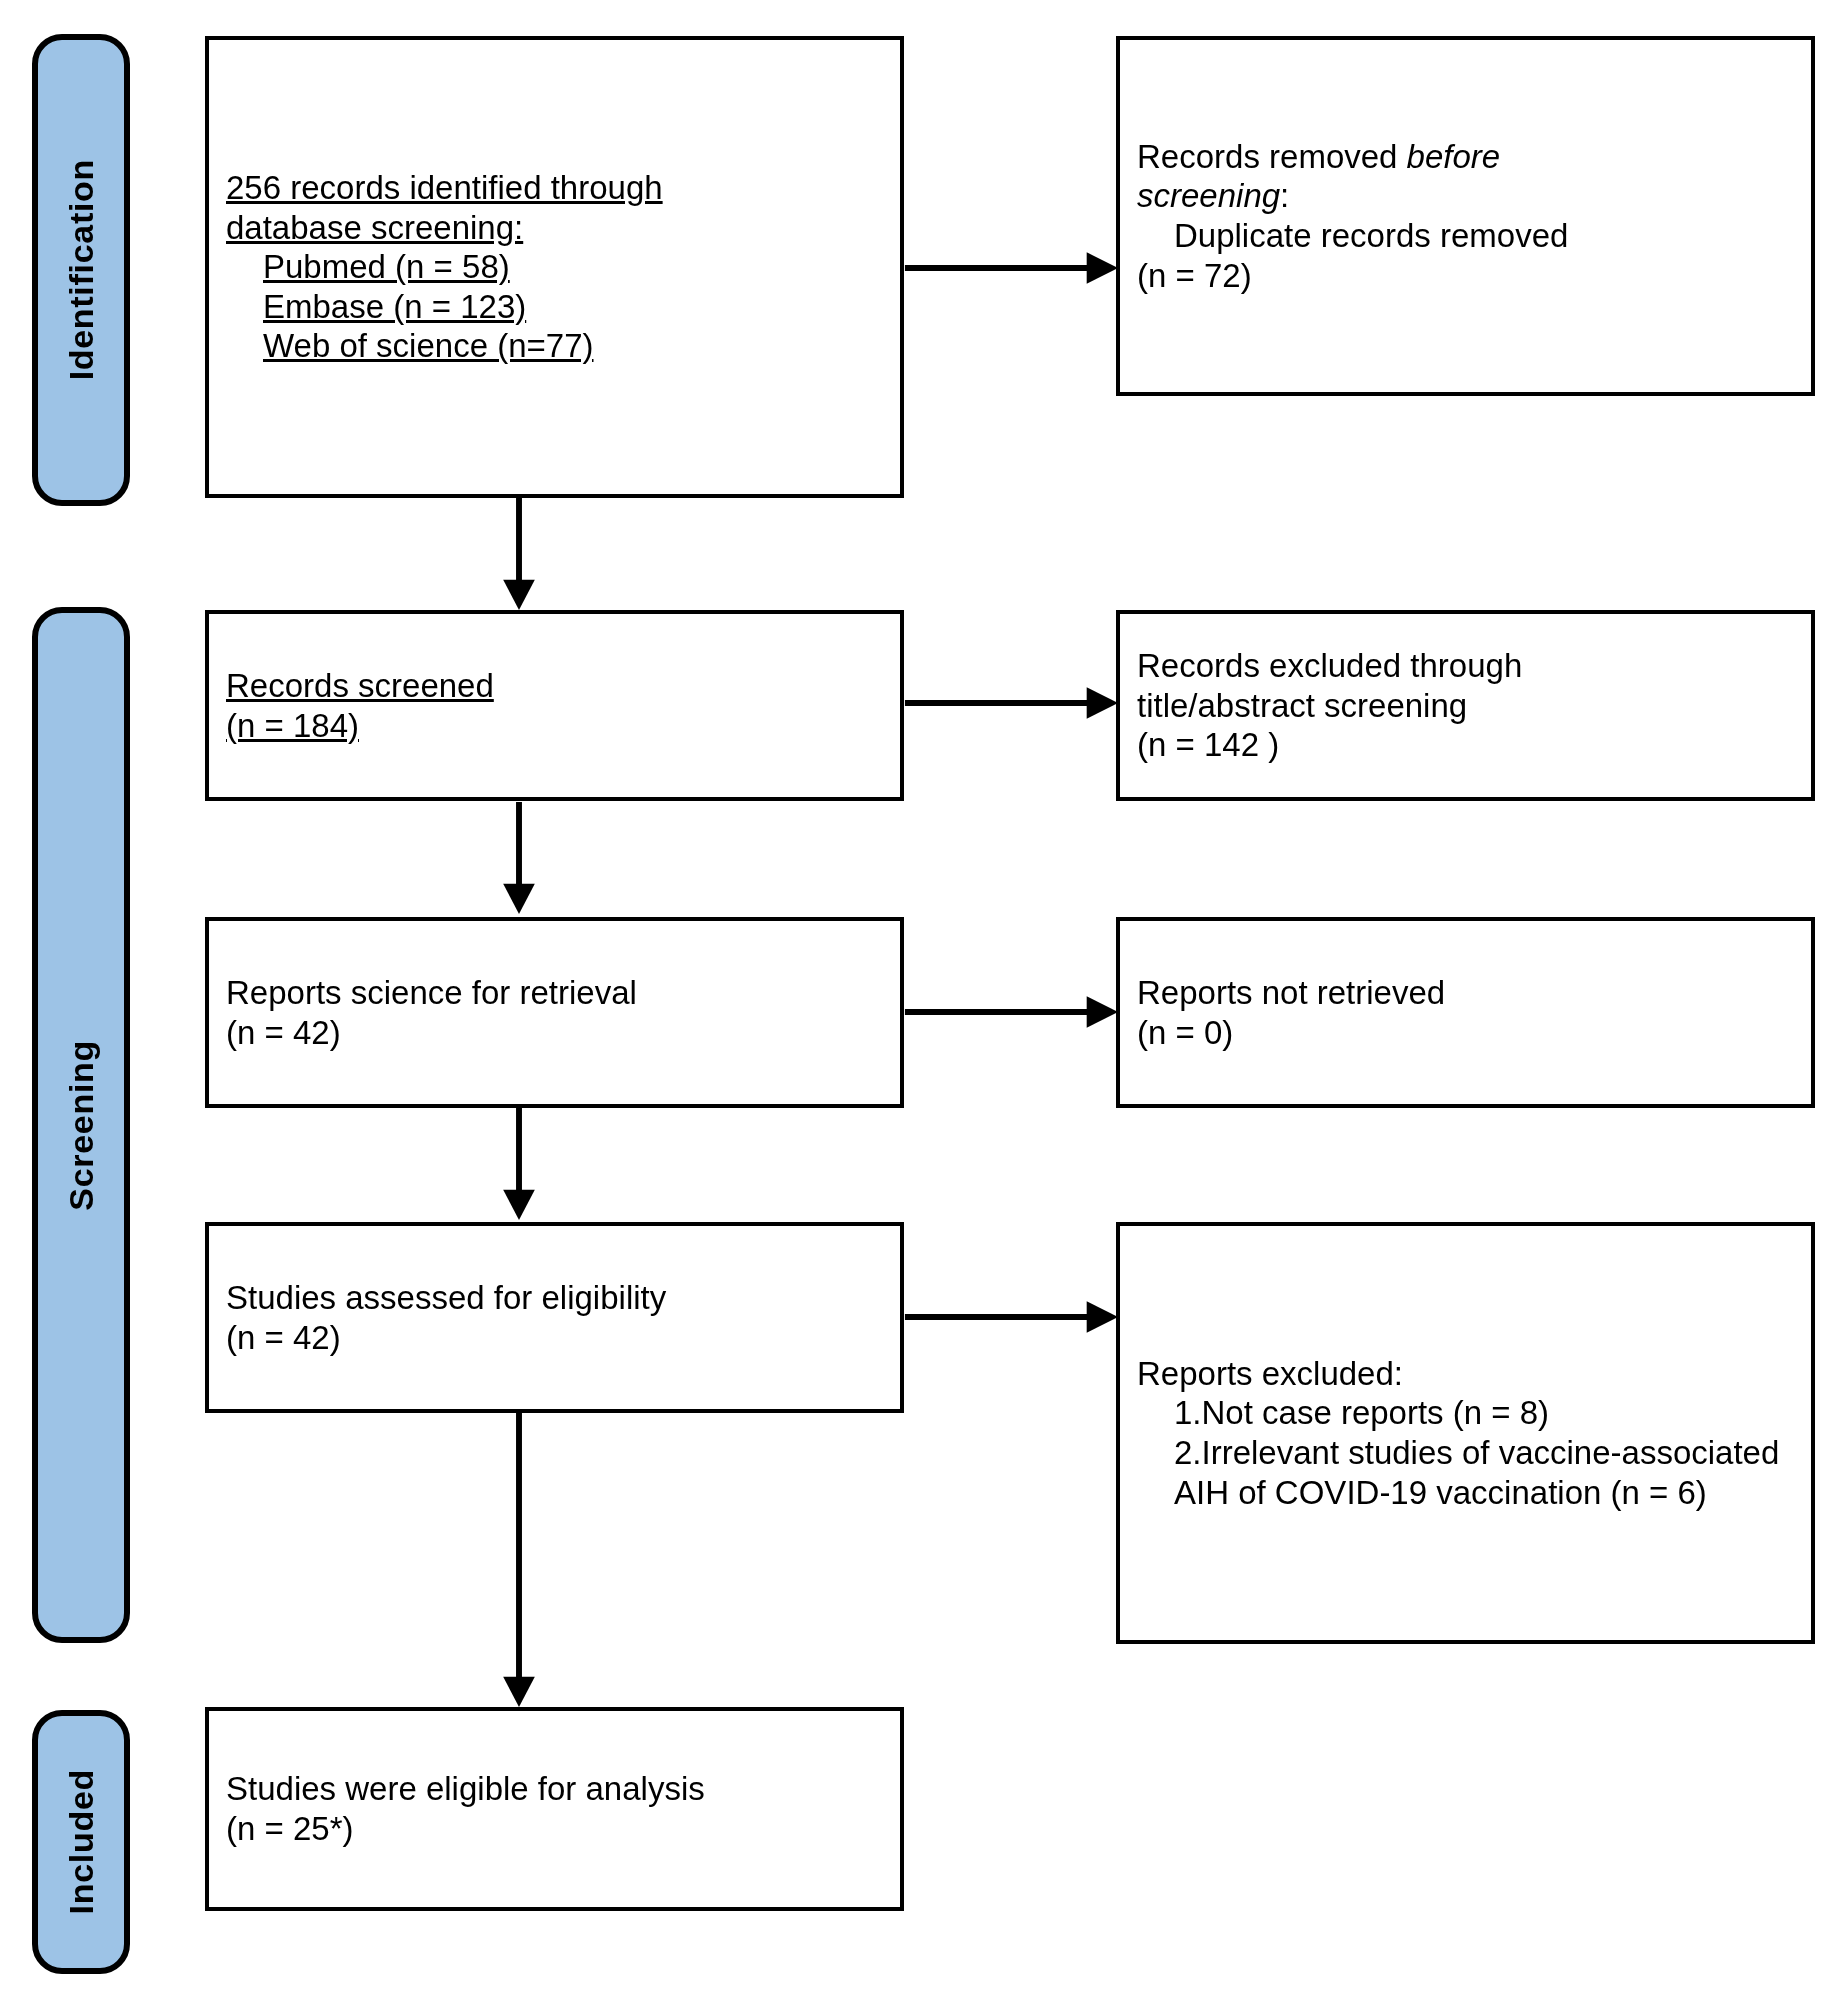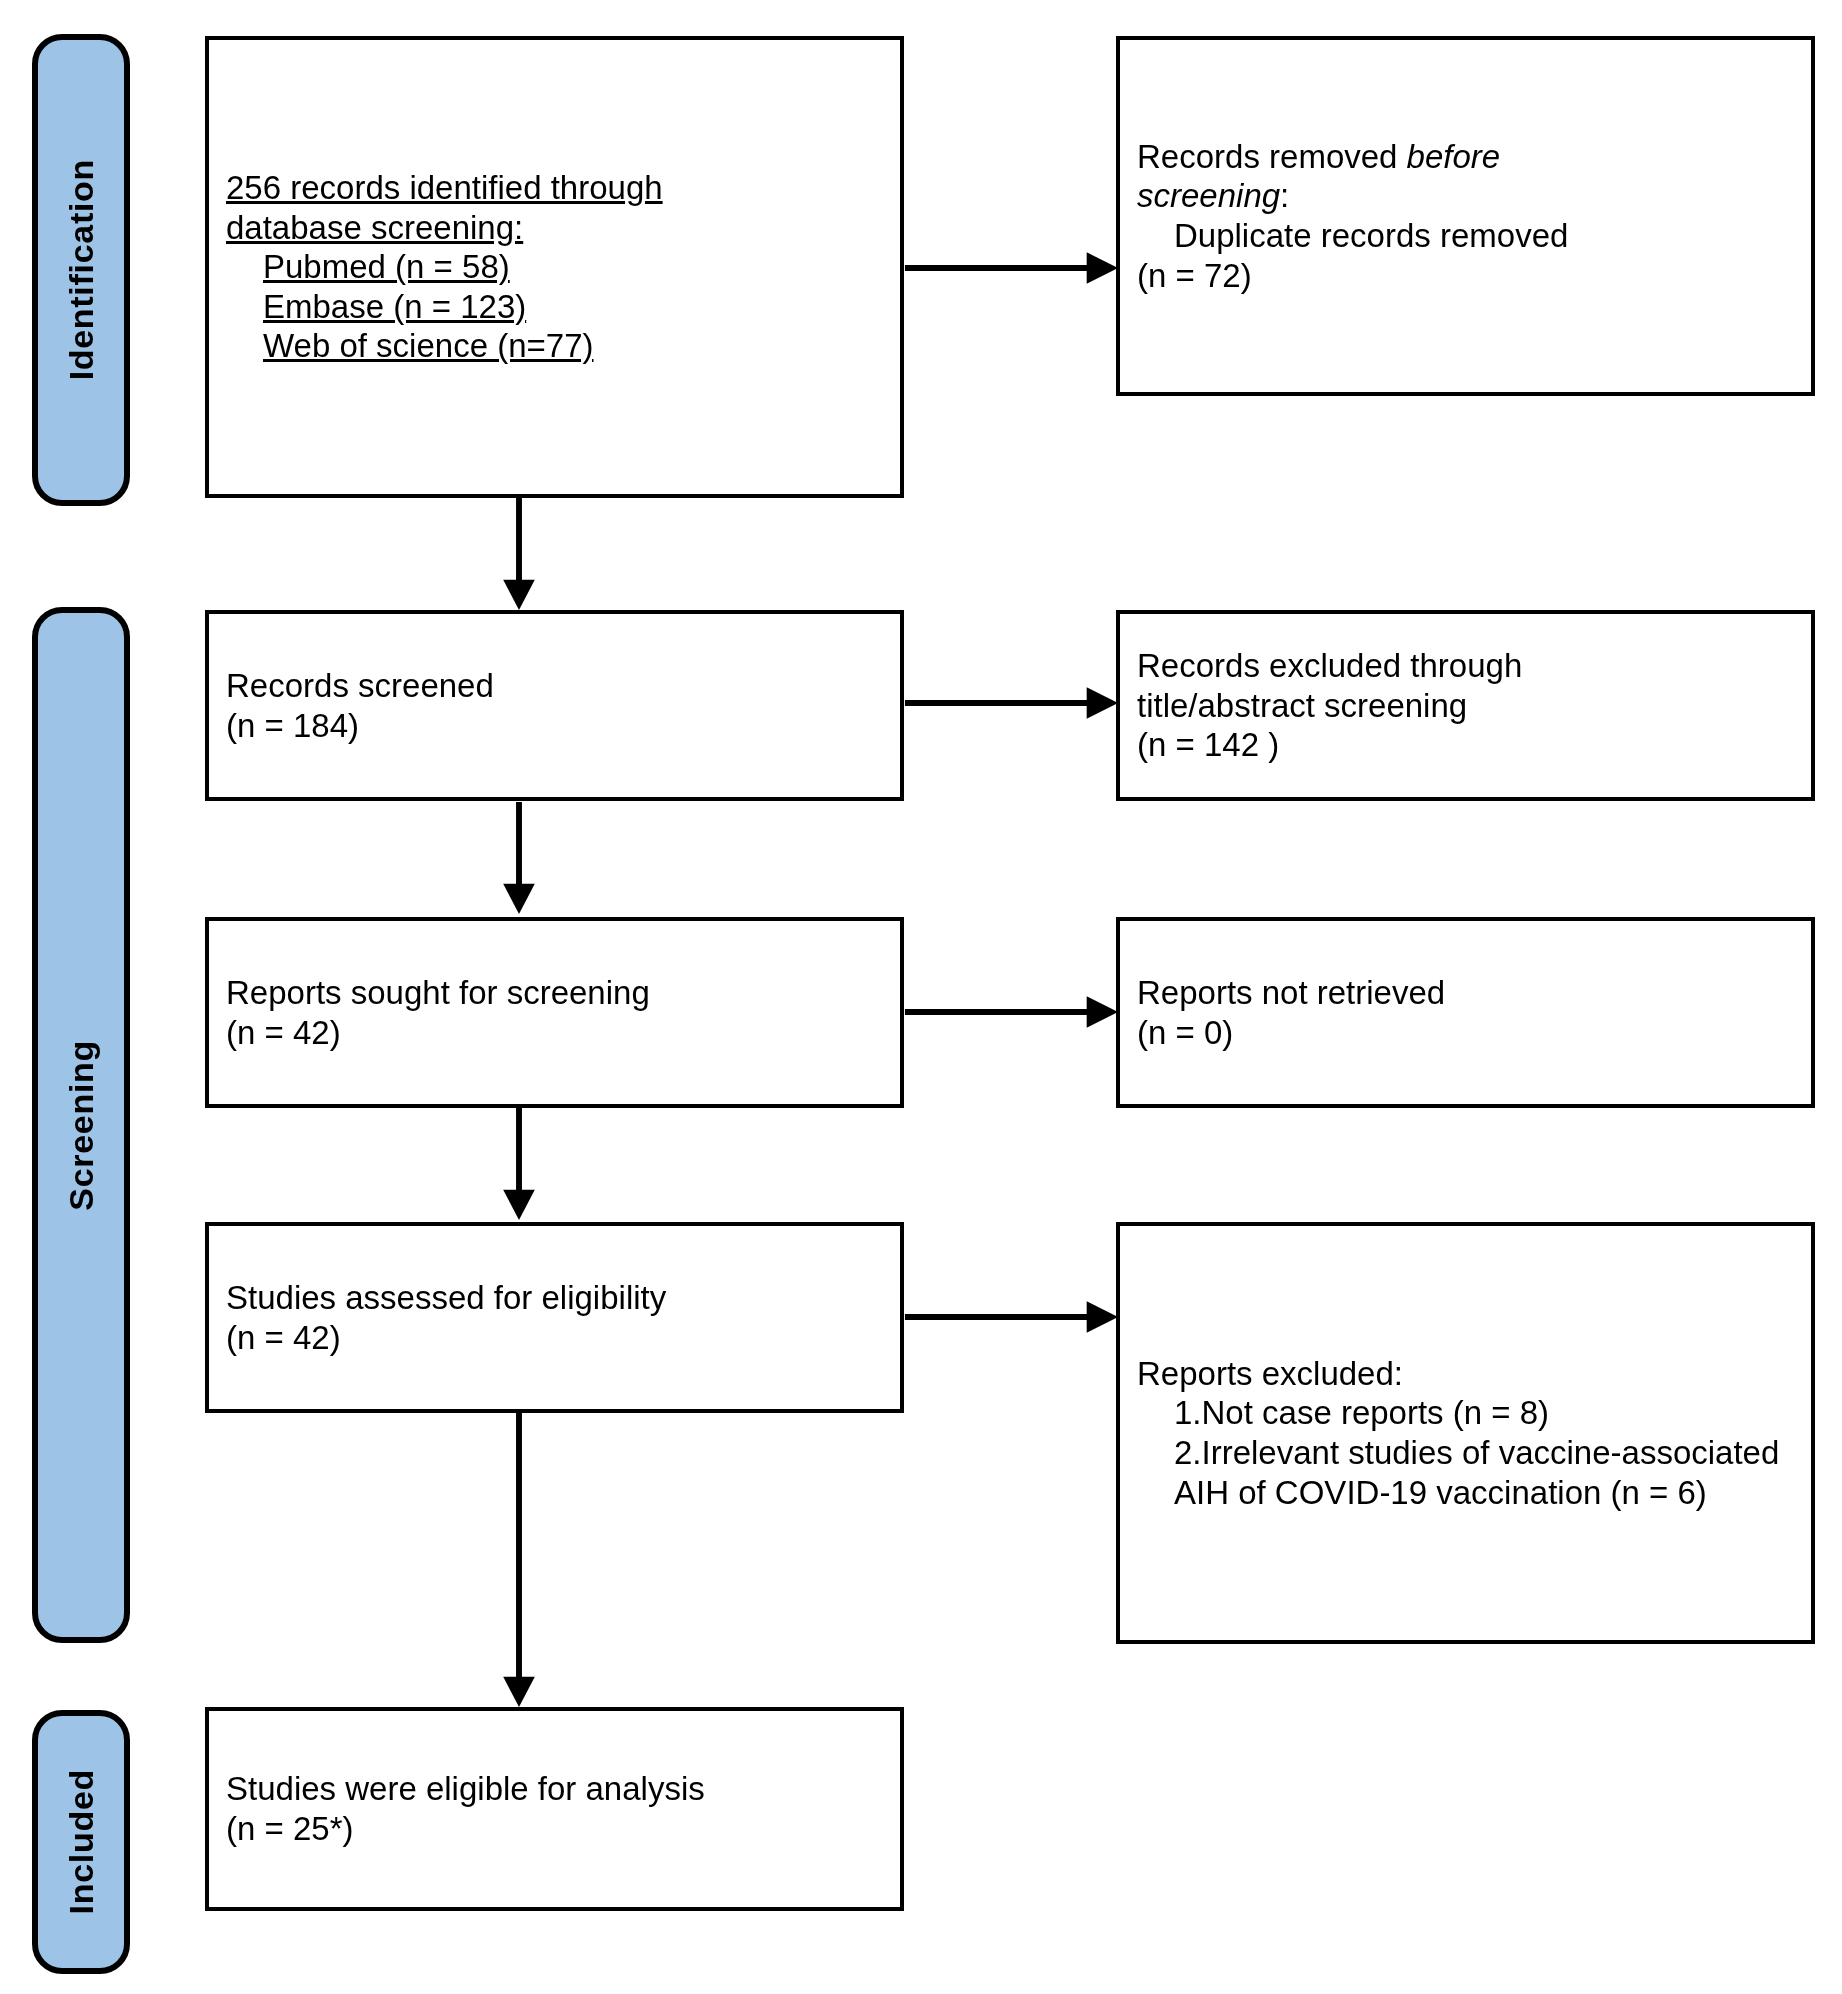--- a/index.html
+++ b/index.html
@@ -110,21 +110,21 @@
     </svg>
   </div>
 
   <div class="arrow" style="left:499px; top:498px; width:40px; height:112px;">
     <svg width="40" height="112" viewBox="0 0 60 170">
       <line x1="30" y1="0" x2="30" y2="132" stroke="#000" stroke-width="9"></line>
       <polygon points="30,170 6,124 54,124" fill="#000"></polygon>
     </svg>
   </div>
 
-  <div class="pbox" style="left:205px; top:610px; width:699px; height:191px;">
+  <div class="pbox" style="left:205px; top:610px; width:699px; height:191px;text-decoration:underline;">
     <div class="line">Records screened</div>
     <div class="line">(n = 184)</div>
   </div>
 
   <div class="pbox" style="left:1116px; top:610px; width:699px; height:191px;">
     <div class="line">Records excluded through</div>
     <div class="line">title/abstract screening</div>
     <div class="line">(n = 142 )</div>
   </div>
 
@@ -136,21 +136,21 @@
   </div>
 
   <div class="arrow" style="left:499px; top:802px; width:40px; height:112px;">
     <svg width="40" height="112" viewBox="0 0 60 170">
       <line x1="30" y1="0" x2="30" y2="132" stroke="#000" stroke-width="9"></line>
       <polygon points="30,170 6,124 54,124" fill="#000"></polygon>
     </svg>
   </div>
 
   <div class="pbox" style="left:205px; top:917px; width:699px; height:191px;">
-    <div class="line">Reports sought for screening</div>
+    <div class="line">Reports science for retrieval</div>
     <div class="line">(n = 42)</div>
   </div>
 
   <div class="pbox" style="left:1116px; top:917px; width:699px; height:191px;">
     <div class="line">Reports not retrieved</div>
     <div class="line">(n = 0)</div>
   </div>
 
   <div class="arrow" style="left:904px; top:995px; width:215px; height:34px;">
     <svg width="215" height="34" viewBox="0 0 326 52">

